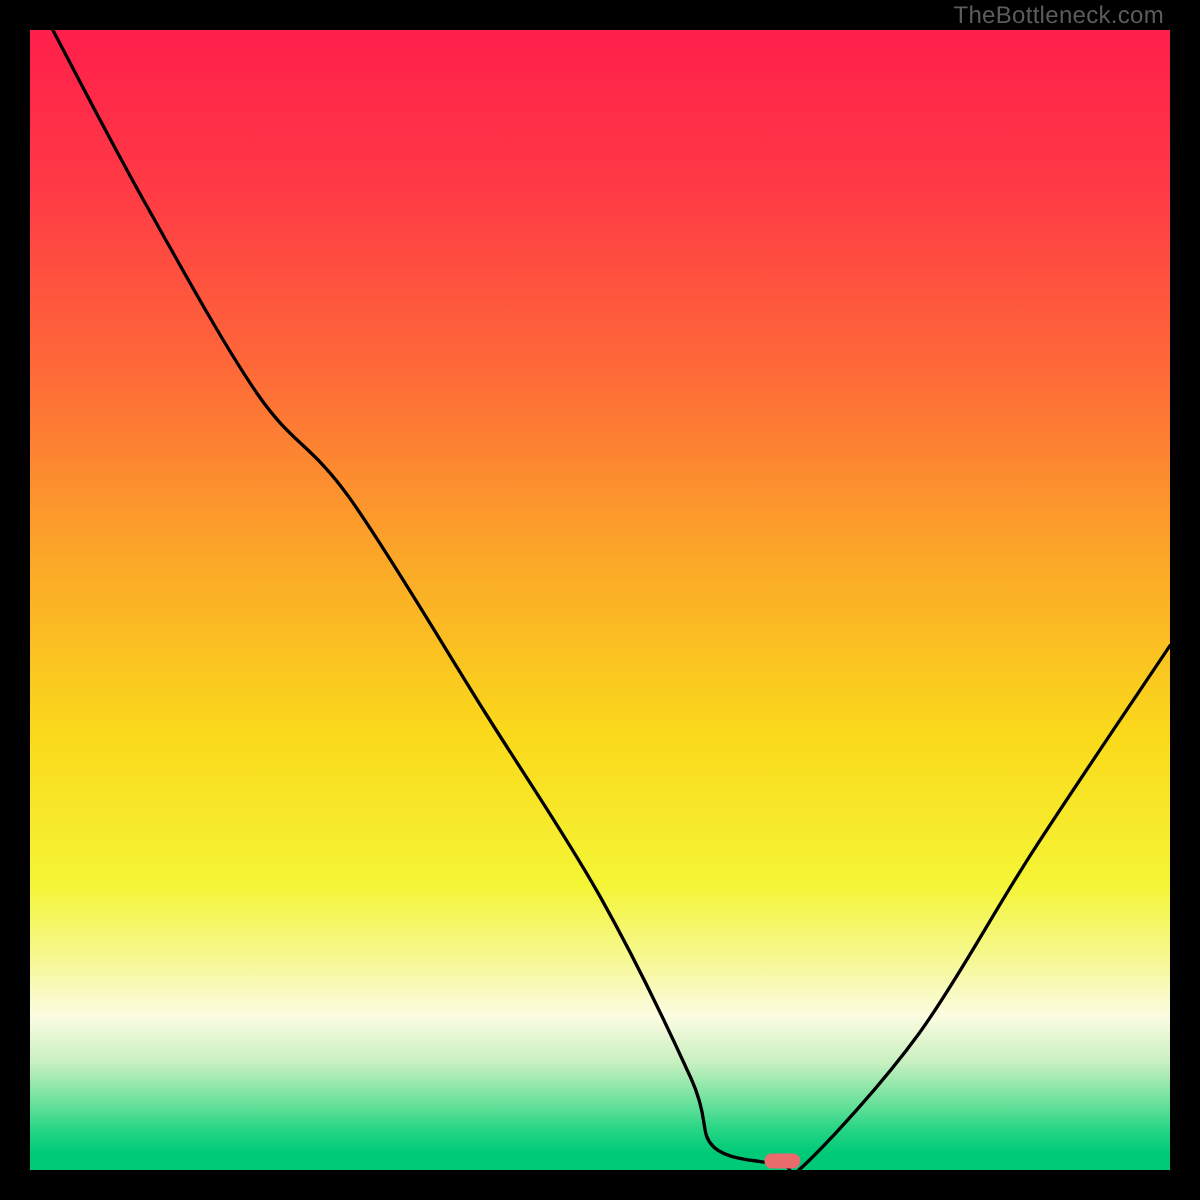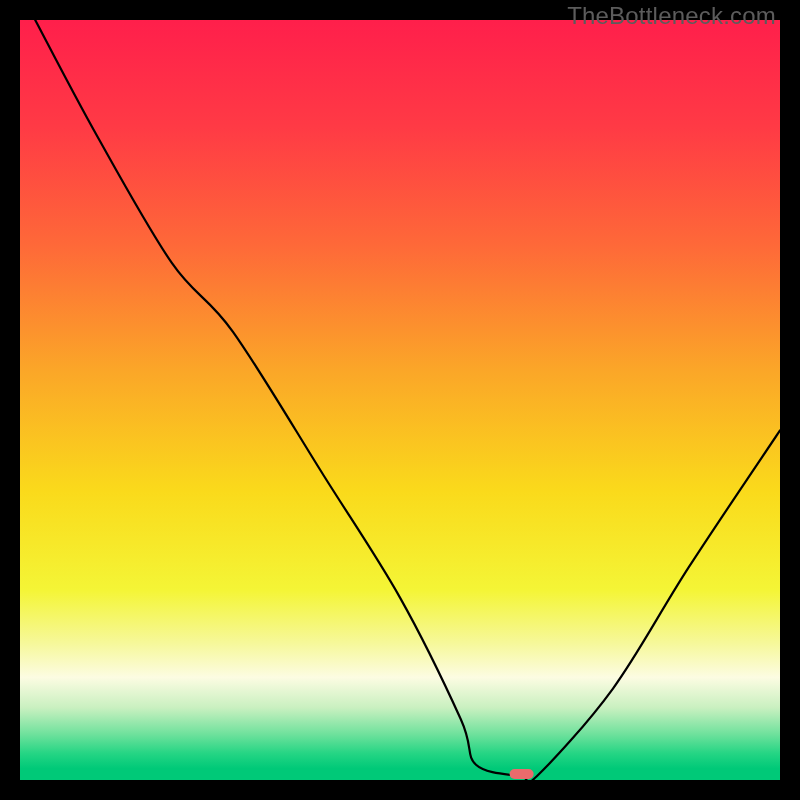--- a/index.html
+++ b/index.html
@@ -16,21 +16,21 @@
     top: 20px;
     width: 760px;
     height: 760px;
     background: #000;
   }
   .watermark {
     position: absolute;
     top: 2px;
     right: 24px;
     font-family: Arial, Helvetica, sans-serif;
-    font-size: 24px;
+    font-size: 16px;
     font-weight: 500;
     color: #5c5c5c;
     letter-spacing: 0.2px;
   }
 </style>
 </head>
 <body>
 
 <div class="chart-frame">
   <svg id="chart-svg" width="760" height="760" viewBox="0 0 760 760">

